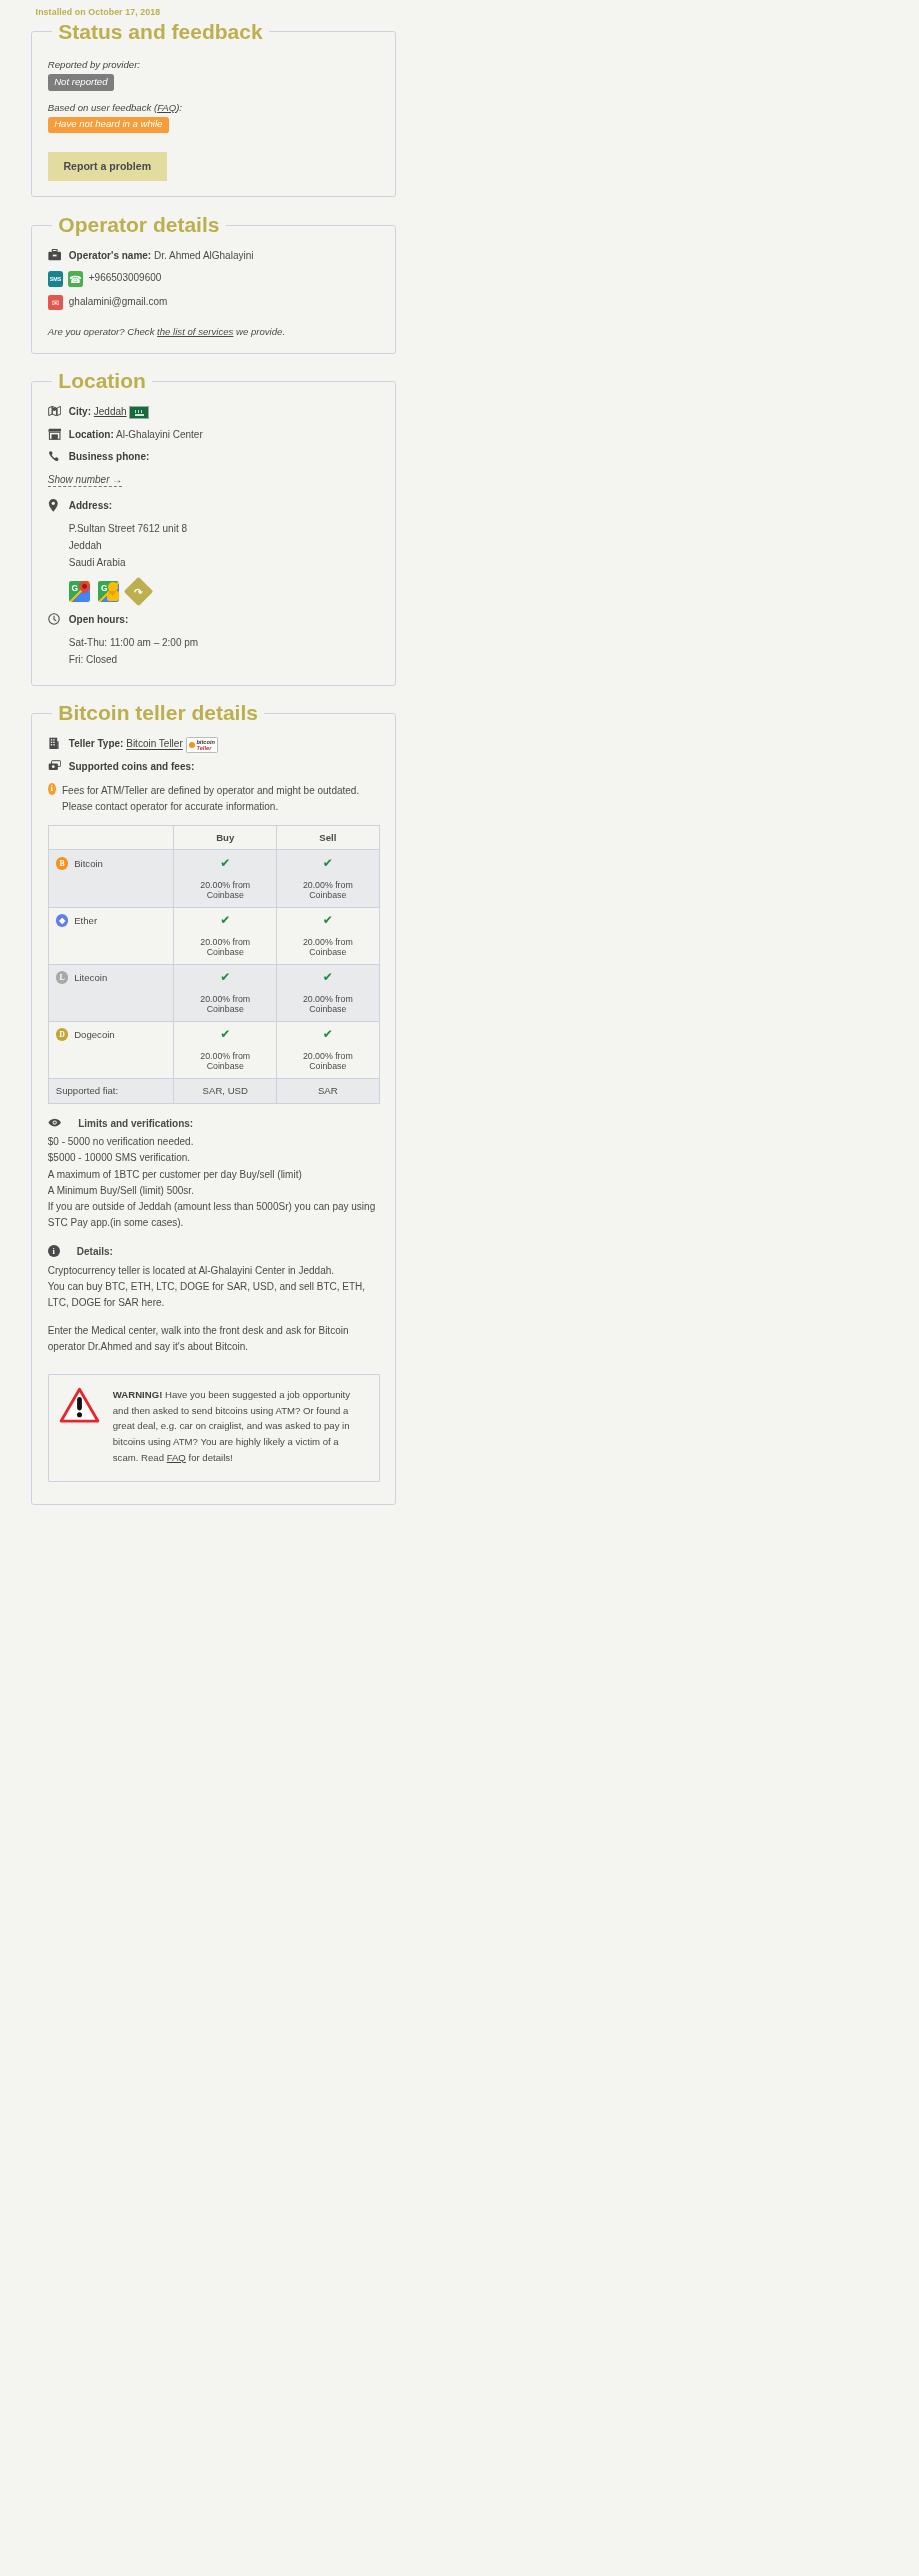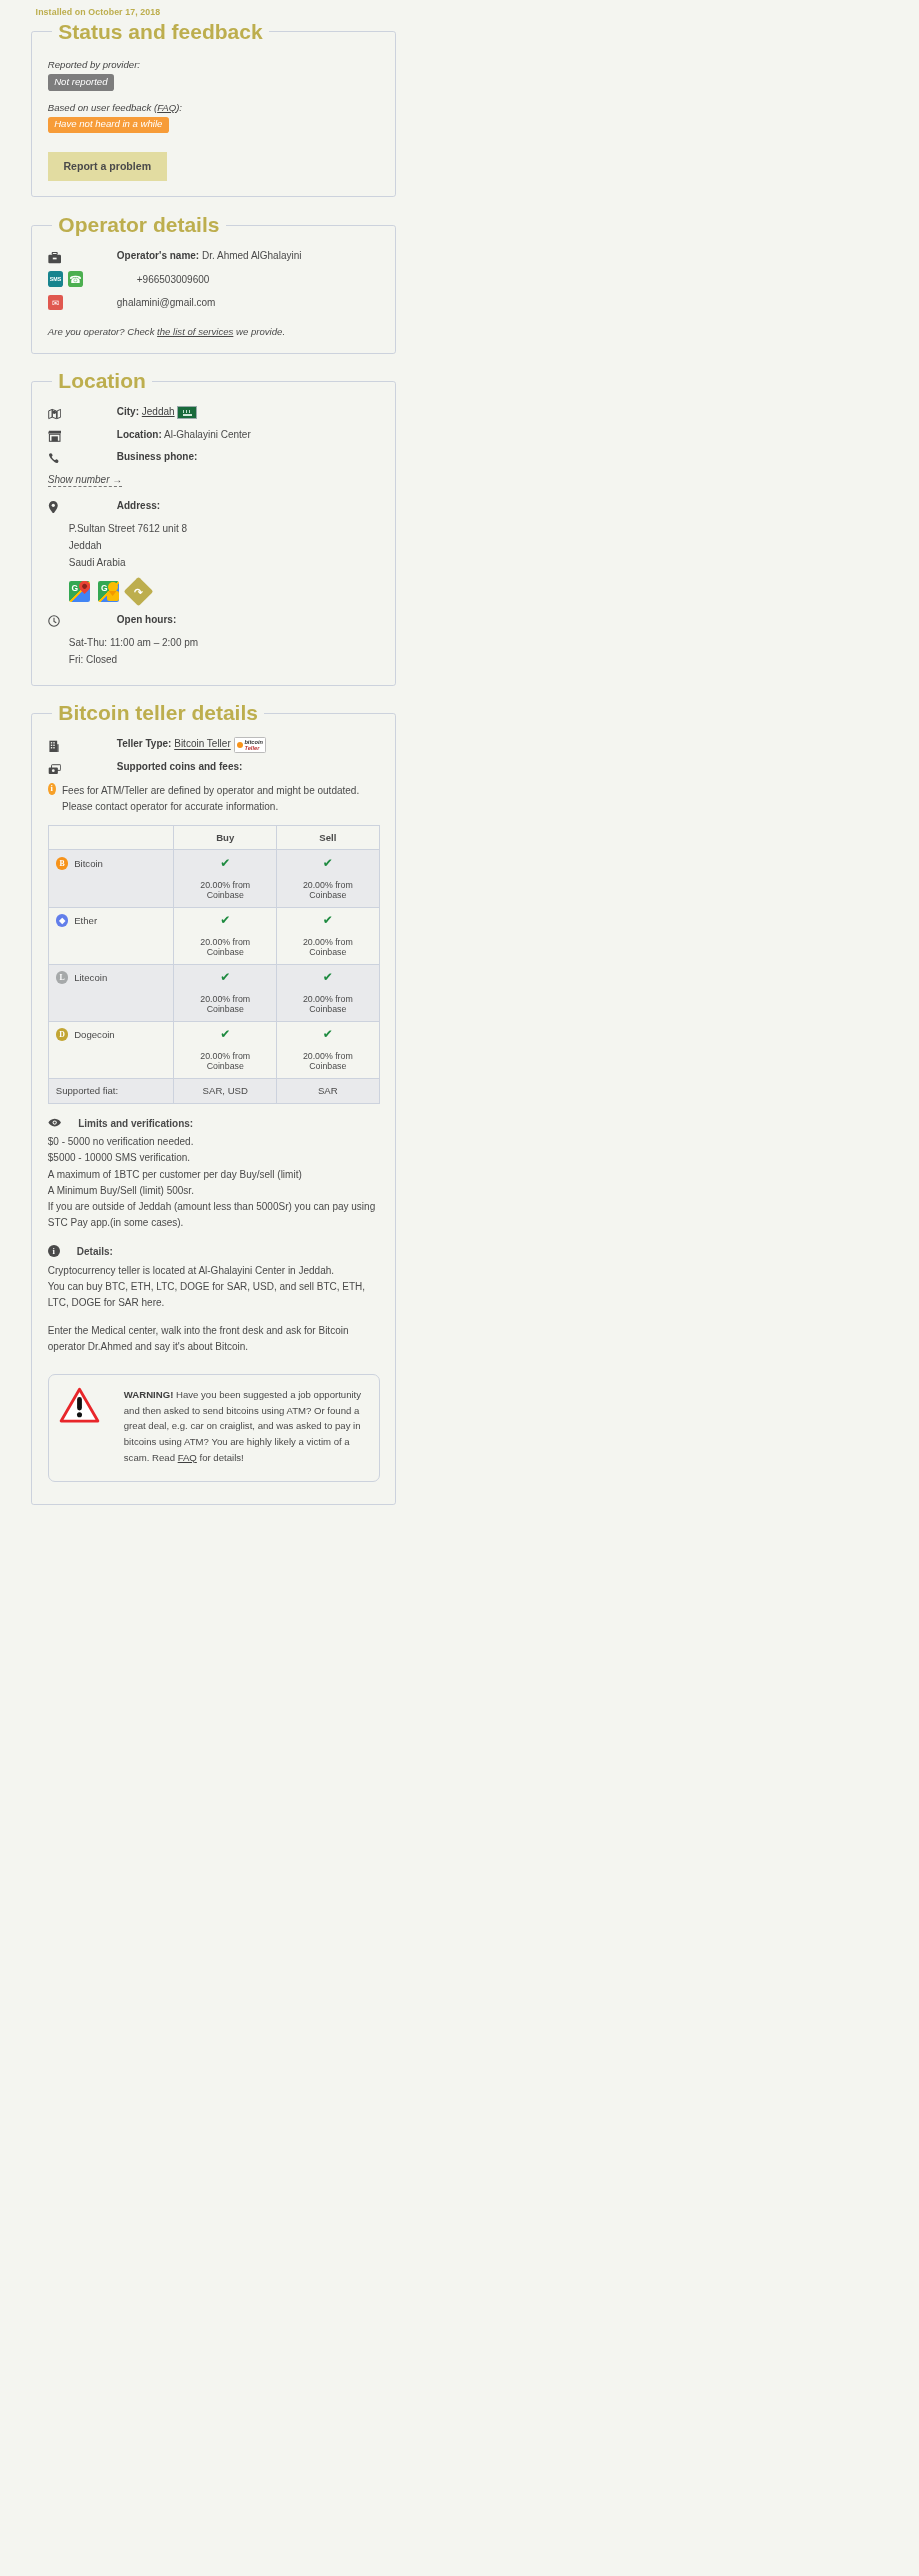--- a/index.html
+++ b/index.html
@@ -75,21 +75,21 @@
     margin-top: 18.4px;
     background: #e2dca1;
     border: none; border-radius: 0;
     color: #4a4a4a;
     font-size: 10.6px; font-weight: bold;
     padding: 8.5px 15.6px;
     cursor: pointer;
     font-family: "Liberation Sans", sans-serif;
   }
 
-  .row { display: flex; align-items: flex-end; margin: 7.8px 0; font-size: 10px; gap: 48px; }
+  .row { display: flex; align-items: flex-start; margin: 7.8px 0; font-size: 10px; }
   .row .ic { flex: 0 0 21px; display: flex; align-items: center; justify-content: flex-start; }
   .row .tx { flex: 1; line-height: 1.45; }
   .row b { color: #3f3f3f; }
   .row a, .lnk { color: #3f3f3f; text-decoration: underline; }
 
   .note { font-size: 9.6px; font-style: italic; margin-top: 15.6px; color: #4a4a4a; }
   .note u { text-decoration: underline; }
 
   .plain { font-size: 10px; line-height: 1.55; margin: 1.4px 0 1.4px 21px; }
   .plain.ml0 { margin-left: 0; }
@@ -121,24 +121,24 @@
   .fiatrow td.coin { text-align: left; }
   .fiatrow td.val { text-align: center; }
 
   .hdr-ic { display:flex; align-items:center; gap:17px; font-size:10px; font-weight:bold; margin: 14px 0 5.7px 0;}
   .body-txt { font-size: 10px; line-height: 1.62; margin: 5.7px 0; }
   .body-txt.ind { margin-left: 0; }
 
   .infoline { display: flex; gap: 6.4px; font-size: 10px; line-height: 1.6; margin: 7px 0; align-items: flex-start;}
 
   .warnbox {
-    border: 0.7px solid #ccd2dd; border-radius: 7px;
+    border: 0.7px solid #ccd2dd; border-radius: 1px;
     margin: 18.4px 0 7px 0;
     padding: 12.7px 12.7px 15.6px 10px;
-    display: flex; gap: 24px; align-items: flex-start;
+    display: flex; gap: 13px; align-items: flex-start;
   }
   .warnbox .wtext { font-size: 9.6px; line-height: 1.62; }
   .warnbox .wtext b { color: #3f3f3f; }
   .warnbox .wtext a { color: #3f3f3f; text-decoration: underline; }
 
   
   .flag { width: 20px; height: 13.4px; background: #186a3b; border: 0.7px solid #9aa; position: relative; display:inline-block; vertical-align: middle;}
   .flag:after {
     content: ""; position: absolute; left: 4.2px; right: 4.2px; bottom: 2.8px; height: 1.4px; background: #cfe8d8;
   }

